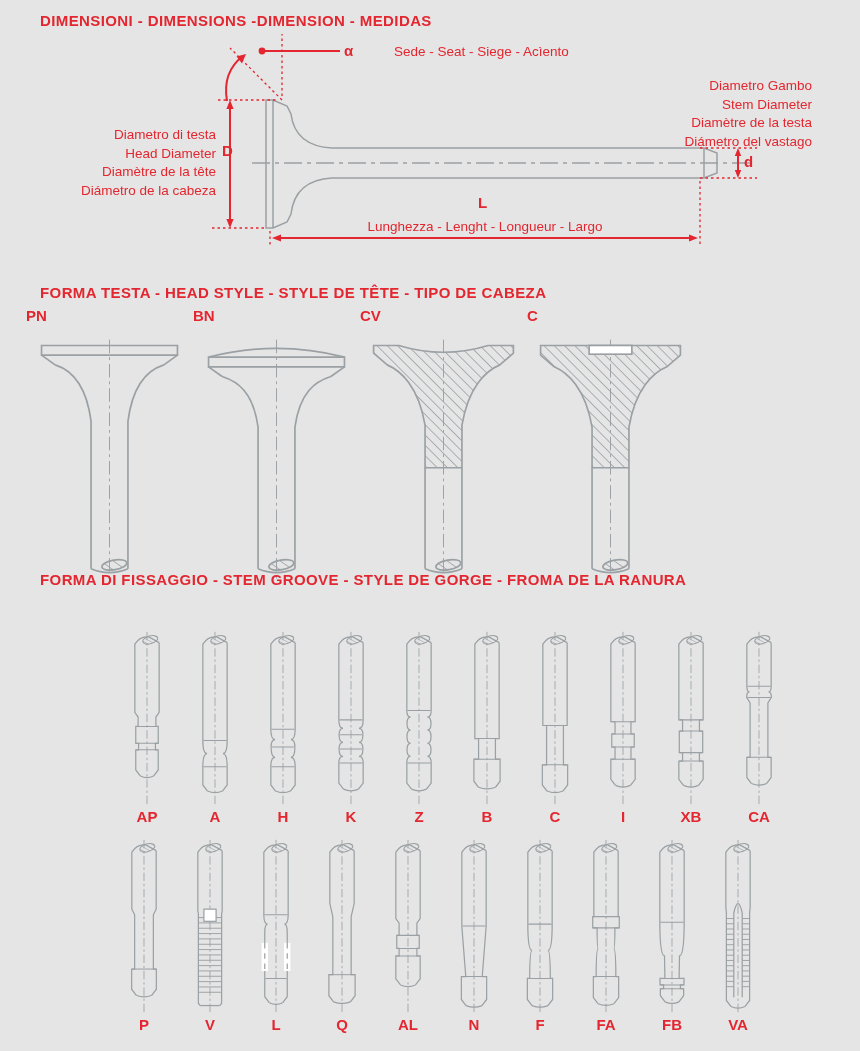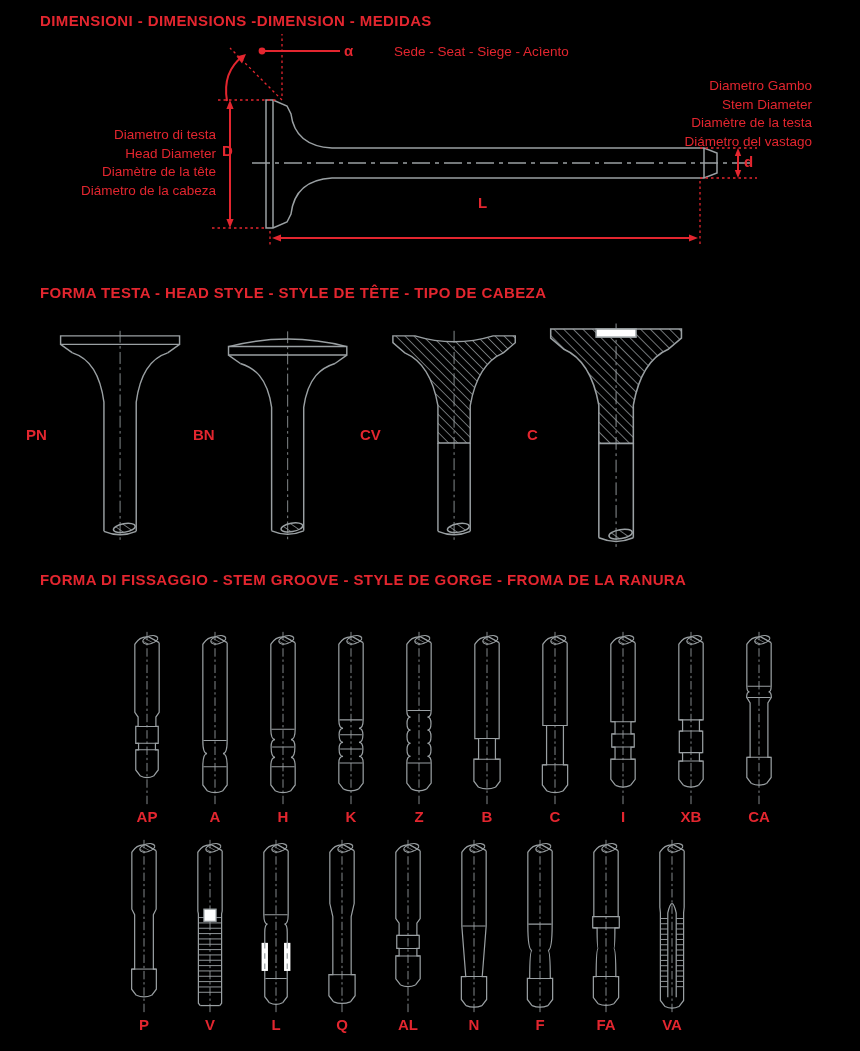--- a/index.html
+++ b/index.html
@@ -1,25 +1,25 @@
 <!DOCTYPE html>
 <html><head>
 <meta charset="utf-8">
 <style>
   html,body{margin:0;padding:0;background:#fff;}
-  .page{position:relative;width:860px;height:1051px;background:#000000;overflow:hidden;
+  .page{position:relative;width:860px;height:1051px;background:#e5e5e5;overflow:hidden;
         font-family:"Liberation Sans","DejaVu Sans",sans-serif;}
   .abs{position:absolute;}
   .sec-title{font-size:15px;font-weight:bold;letter-spacing:.4px;color:#e3262f;white-space:nowrap;}
   .dim-text{font-size:13.5px;color:#e3262f;line-height:18.6px;white-space:nowrap;}
   .dim-sym{font-size:15px;font-weight:bold;color:#e3262f;}
   .ralign{text-align:right;}
   .calign{text-align:center;}
   .head-row{position:absolute;top:306px;left:26px;display:flex;}
-  .head-col{width:167px;display:flex;flex-direction:row;align-items:center;}
+  .head-col{width:167px;display:flex;flex-direction:column;}
   .fig-label{font-size:15px;font-weight:bold;color:#e3262f;height:24px;line-height:20px;}
   .groove-row{position:absolute;display:flex;text-align:center;}
   .gcol{width:64px;display:flex;flex-direction:column;align-items:center;}
   .glabel{font-size:15px;font-weight:bold;color:#e3262f;margin-top:2px;}
   svg{display:block;}
 </style>
 </head>
 <body>
 
 <div class="page">
@@ -77,20 +77,21 @@
 
   <div class="abs dim-text ralign" style="left:632px;top:77px;width:180px;">
     <div>Diametro Gambo</div>
     <div>Stem Diameter</div>
     <div>Diamètre de la testa</div>
     <div>Diámetro del vastago</div>
   </div>
   <div class="abs dim-sym" style="left:744px;top:153px;">d</div>
 
   <div class="abs dim-sym" style="left:478px;top:194px;">L</div>
+  <div class="abs dim-text calign" style="left:255px;top:218px;width:460px;">Lunghezza - Lenght - Longueur - Largo</div>
 
   <div class="abs sec-title" style="left:40px;top:284px;">FORMA TESTA - HEAD STYLE - STYLE DE TÊTE - TIPO DE CABEZA</div>
 
   <div class="head-row">
     <div class="head-col">
       <div class="fig-label">PN</div>
       <svg width="167" height="262" viewBox="0 0 172 250">
         <defs>
             <pattern id="hp1" width="7.5" height="7.5" patternUnits="userSpaceOnUse" patternTransform="rotate(-45)">
           <line x1="0" y1="0" x2="0" y2="7.5" stroke="#9aa0a3" stroke-width="1.6"></line>
@@ -496,20 +497,38 @@
     <path d="M43 13.5 L43 84 L44.2 84 L44.2 84 L44.2 96 L39.5 96 L39.5 96 Q39.5 118 38.3 118 Q40.5 118 40.5 148 L43.5 148 L43.5 148 L43.5 170.5 L38.5 177 " stroke="#9aa0a3" stroke-width="1.3" fill="none"></path>
     <path d="M21.5 177 Q30 180.5 38.5 177" stroke="#9aa0a3" stroke-width="1.3" fill="none"></path>
     <path d="M16.400000000000002 84 L43.6 84 M16.400000000000002 96 L43.6 96 M17.1 148 L42.9 148 " stroke="#9aa0a3" stroke-width="1.1" fill="none"></path>
 
   </svg>
         <div class="glabel">FA</div>
       </div>
       <div class="gcol">
         <svg width="60" height="176" viewBox="0 0 60 188">
     <defs>
+            <pattern id="sprow29" width="3.6" height="3.6" patternUnits="userSpaceOnUse" patternTransform="rotate(-45)">
+      <line x1="0" y1="0" x2="0" y2="3.6" stroke="#9aa0a3" stroke-width="1.1"></line>
+            </pattern>
+          </defs>
+    <line x1="30" y1="2" x2="30" y2="187" stroke="#9aa0a3" stroke-width="0.9" stroke-dasharray="9 3 2.5 3"></line>
+    <path d="M17 15 Q23 6 32 7.5 L43 13.5" stroke="#9aa0a3" stroke-width="1.3" fill="none"></path>
+    <ellipse cx="33.5" cy="10.5" rx="8.3" ry="4.2" transform="rotate(-16 33.5 10.5)" fill="url(#sprow29)" stroke="#9aa0a3" stroke-width="1.1"></ellipse>
+    <path d="M17 15 L17 90 Q17 126 22 126 L22.4 150 L17.2 150 L17.2 150 L17.2 157 L21 157 L21 157 L21 161 L17.6 161 L17.6 161 L17.6 168.5 L22.6 175 " stroke="#9aa0a3" stroke-width="1.3" fill="none"></path>
+    <path d="M43 13.5 L43 90 Q43 126 38 126 L37.6 150 L42.8 150 L42.8 150 L42.8 157 L39 157 L39 157 L39 161 L42.4 161 L42.4 161 L42.4 168.5 L37.4 175 " stroke="#9aa0a3" stroke-width="1.3" fill="none"></path>
+    <path d="M22.6 175 Q30 178.5 37.4 175" stroke="#9aa0a3" stroke-width="1.3" fill="none"></path>
+    <path d="M17.6 90 L42.4 90 M17.8 150 L42.199999999999996 150 M17.8 157 L42.199999999999996 157 M18.200000000000003 161 L41.8 161 " stroke="#9aa0a3" stroke-width="1.1" fill="none"></path>
+
+  </svg>
+        <div class="glabel">FB</div>
+      </div>
+      <div class="gcol">
+        <svg width="60" height="176" viewBox="0 0 60 188">
+    <defs>
             <pattern id="sprow210" width="3.6" height="3.6" patternUnits="userSpaceOnUse" patternTransform="rotate(-45)">
       <line x1="0" y1="0" x2="0" y2="3.6" stroke="#9aa0a3" stroke-width="1.1"></line>
             </pattern>
           </defs>
     <line x1="30" y1="2" x2="30" y2="187" stroke="#9aa0a3" stroke-width="0.9" stroke-dasharray="9 3 2.5 3"></line>
     <path d="M17 15 Q23 6 32 7.5 L43 13.5" stroke="#9aa0a3" stroke-width="1.3" fill="none"></path>
     <ellipse cx="33.5" cy="10.5" rx="8.3" ry="4.2" transform="rotate(-16 33.5 10.5)" fill="url(#sprow210)" stroke="#9aa0a3" stroke-width="1.1"></ellipse>
     <path d="M17 15 L17 74 L17.6 80 L17.6 170 L17.6 173.5 L22.6 180 " stroke="#9aa0a3" stroke-width="1.3" fill="none"></path>
     <path d="M43 13.5 L43 74 L42.4 80 L42.4 170 L42.4 173.5 L37.4 180 " stroke="#9aa0a3" stroke-width="1.3" fill="none"></path>
     <path d="M22.6 180 Q30 183.5 37.4 180" stroke="#9aa0a3" stroke-width="1.3" fill="none"></path>

